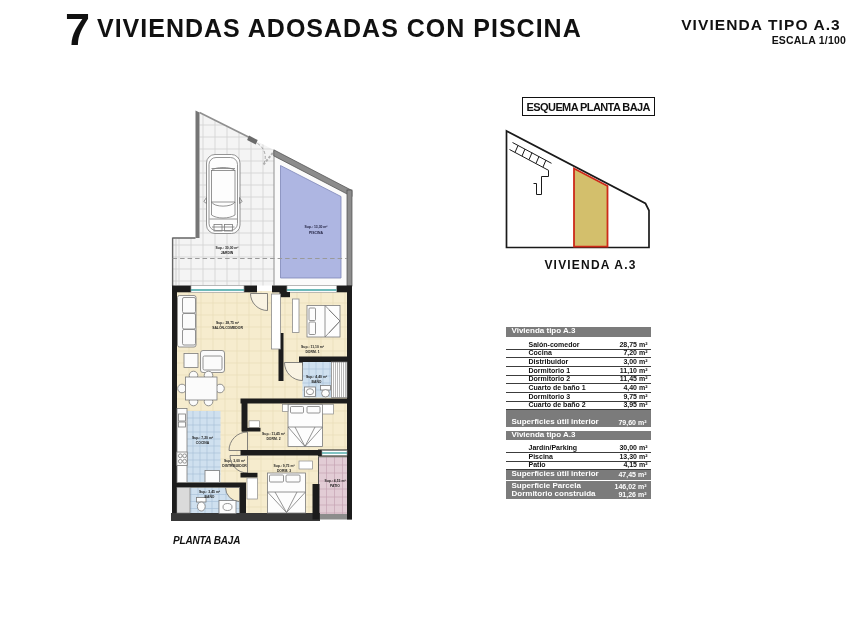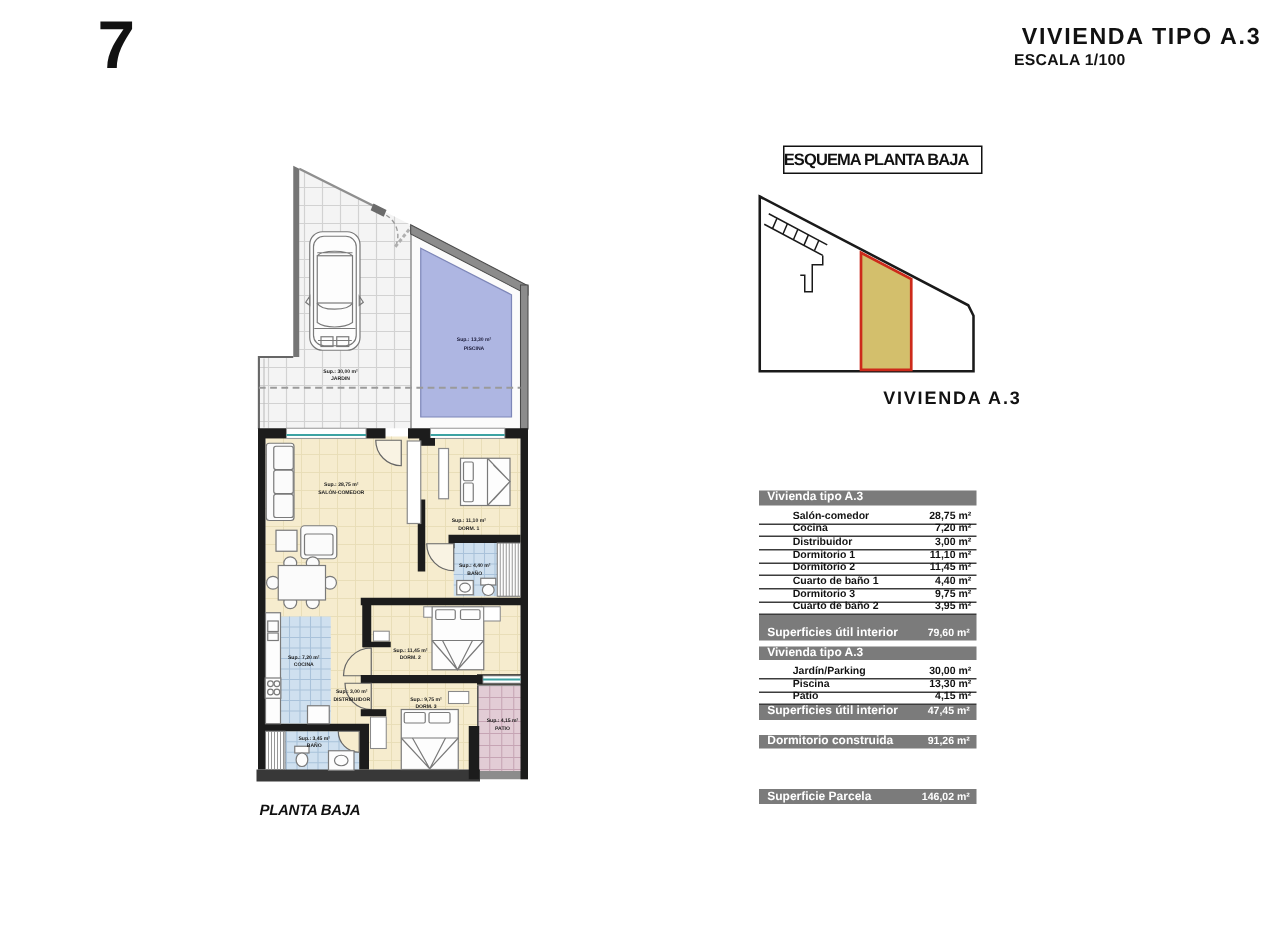--- a/index.html
+++ b/index.html
@@ -14,29 +14,30 @@
   .tr .vl{position:absolute;right:3px;bottom:1px;}
   .fl{position:absolute;left:6px;bottom:1.5px;font-size:8px;}
   .fv{position:absolute;right:4px;bottom:1.5px;font-size:7px;}
 </style>
 </head>
 <body>
 <div id="page">
 
 <div class="abs" style="left:65px;top:6.7px;font-size:45px;font-weight:bold;color:#111;">7</div>
 
+<div class="abs" style="left:97px;top:15.6px;font-size:25px;font-weight:bold;color:#111;letter-spacing:1.0px;">VIVIENDAS ADOSADAS CON PISCINA</div>
 
 <div class="abs" style="left:676px;top:17.2px;width:170px;text-align:center;font-size:15.5px;font-weight:bold;color:#111;letter-spacing:1.1px;">VIVIENDA TIPO A.3</div>
 
-<div class="abs" style="left:676px;top:34.6px;width:170px;text-align:left;font-size:10.5px;font-weight:bold;color:#111;letter-spacing:0.2px;">ESCALA 1/100</div>
+<div class="abs" style="left:676px;top:34.6px;width:170px;text-align:right;font-size:10.5px;font-weight:bold;color:#111;letter-spacing:0.2px;">ESCALA 1/100</div>
 
 <div class="abs" style="left:521.5px;top:96.5px;width:131.5px;height:17px;border:1.7px solid #111;
-     text-align:left;font-size:11px;font-weight:bold;color:#111;line-height:18px;letter-spacing:-0.6px;">ESQUEMA PLANTA BAJA</div>
-
-<div class="abs" style="left:500px;top:259px;width:181px;text-align:right;font-size:12px;font-weight:bold;color:#111;letter-spacing:1.2px;">VIVIENDA A.3</div>
+     text-align:center;font-size:11px;font-weight:bold;color:#111;line-height:18px;letter-spacing:-0.6px;">ESQUEMA PLANTA BAJA</div>
+
+<div class="abs" style="left:500px;top:259px;width:181px;text-align:center;font-size:12px;font-weight:bold;color:#111;letter-spacing:1.2px;">VIVIENDA A.3</div>
 
 <div class="abs" style="left:173px;top:536px;font-size:10px;font-weight:bold;color:#111;letter-spacing:-0.2px;font-style:italic;">PLANTA BAJA</div>
 
 <div class="tblhead" style="top:327px;height:9.5px;">
       <span class="fl" style="font-size:8px;">Vivienda tipo A.3</span>
     </div>
 
 <div class="tr" style="top:337.5px;height:12px;">
       <span class="nm">Salón-comedor</span>
       <span class="vl">28,75 m²</span>
@@ -95,21 +96,21 @@
 <div class="tblfoot" style="top:470px;height:9.6px;">
       <span class="fl">Superficies útil interior</span>
       <span class="fv">47,45 m²</span>
     </div>
 
 <div class="tblfoot" style="top:489.9px;height:9.6px;">
       <span class="fl">Dormitorio construida</span>
       <span class="fv">91,26 m²</span>
     </div>
 
-<div class="tblfoot" style="top:526px;height:10.3px;">
+<div class="tblfoot" style="top:481px;height:10.3px;">
       <span class="fl">Superficie Parcela</span>
       <span class="fv">146,02 m²</span>
     </div>
 
 <svg class="abs" style="left:0;top:0;" width="851" height="625" viewBox="0 0 851 625">
   <defs>
     <clipPath id="cpGarden">
       <path d="M199.5,112 L274,150 L274,285.5 L172,285.5 L172,238 L199.5,238 Z"></path>
     </clipPath>
   </defs>

